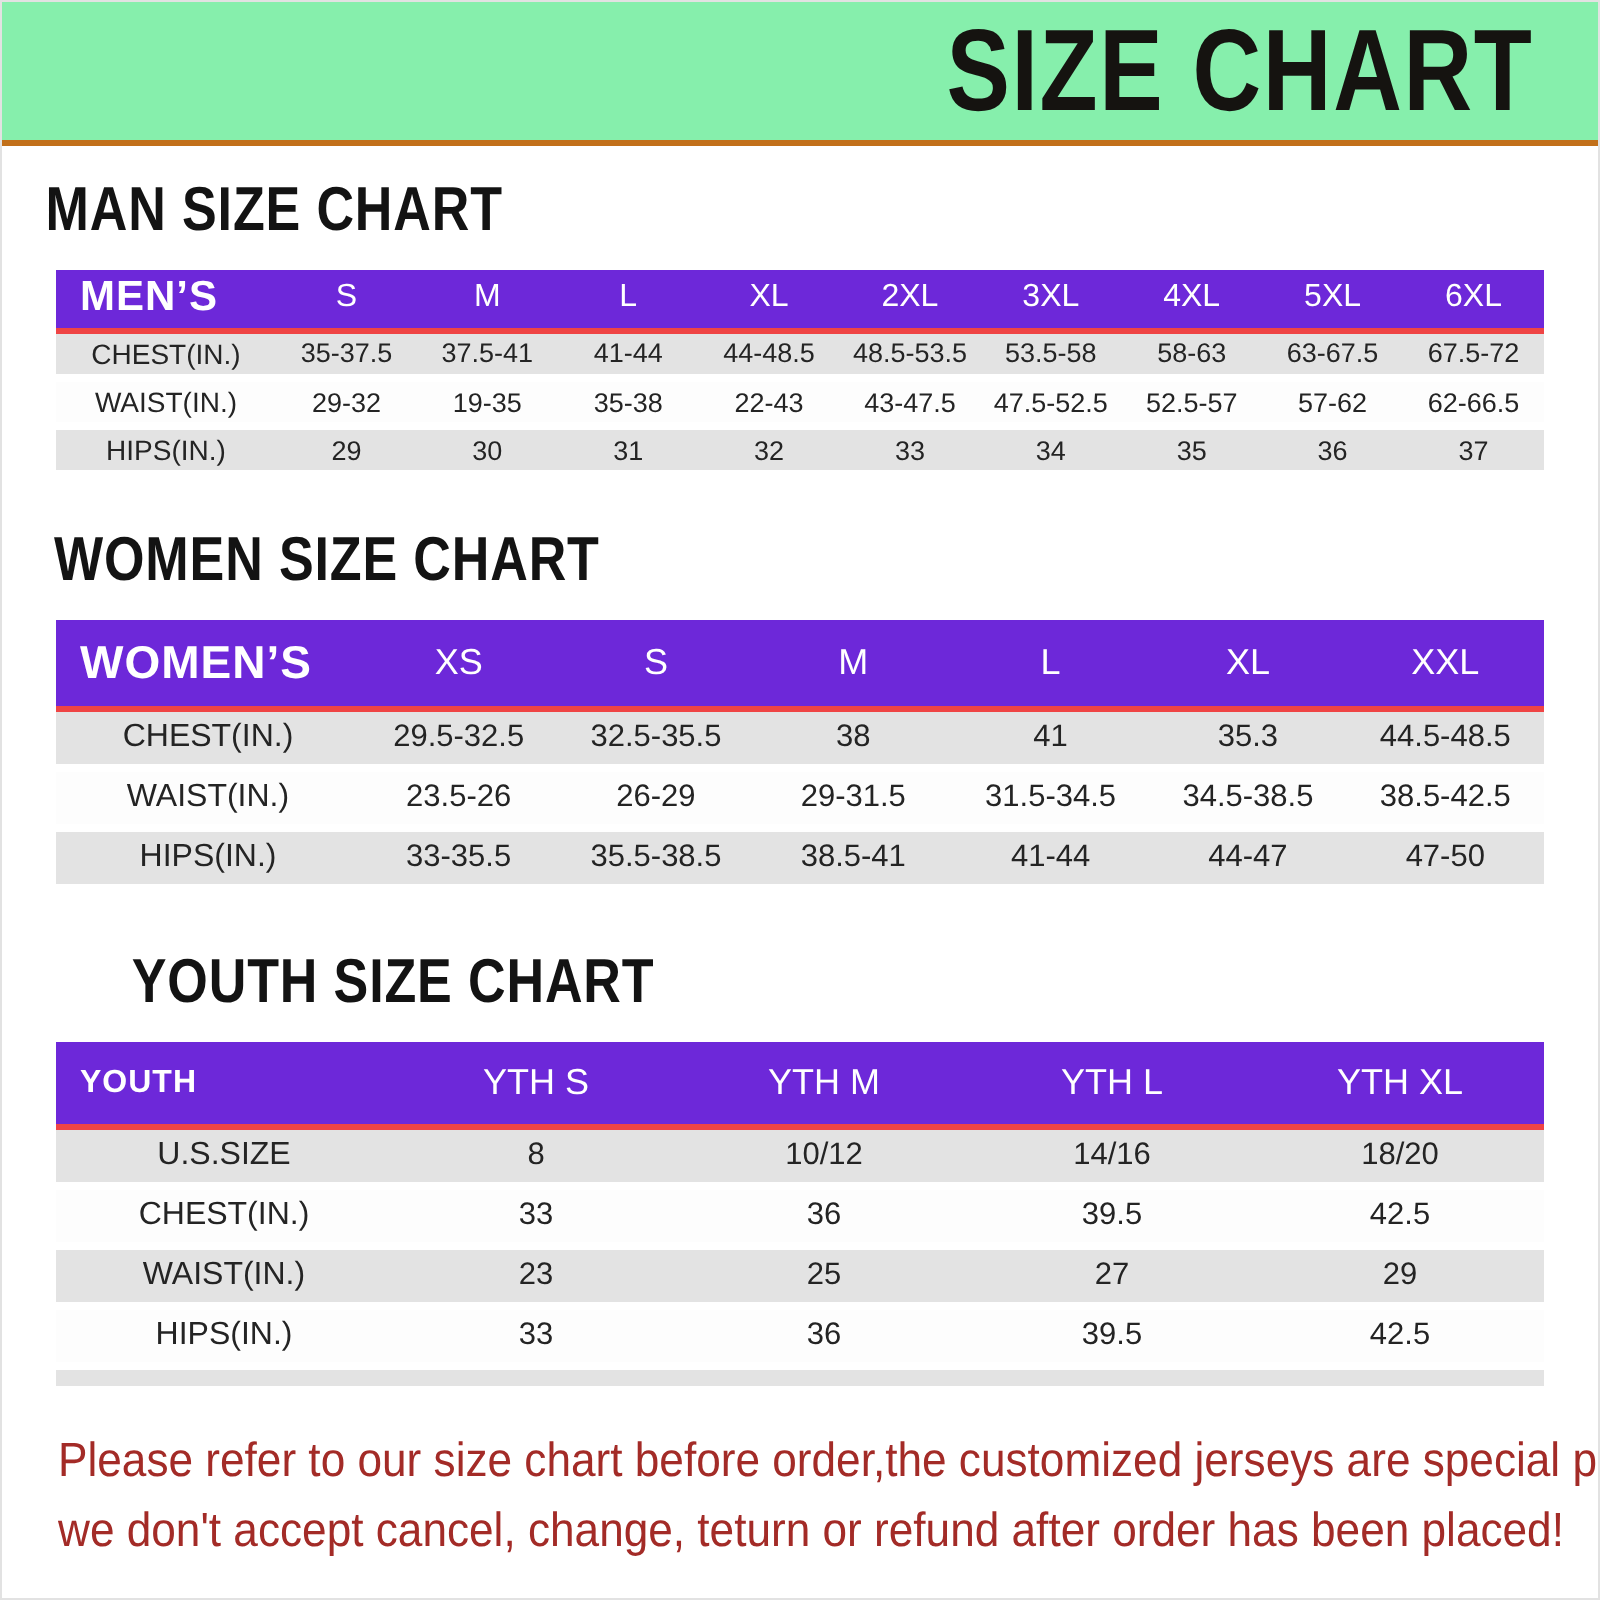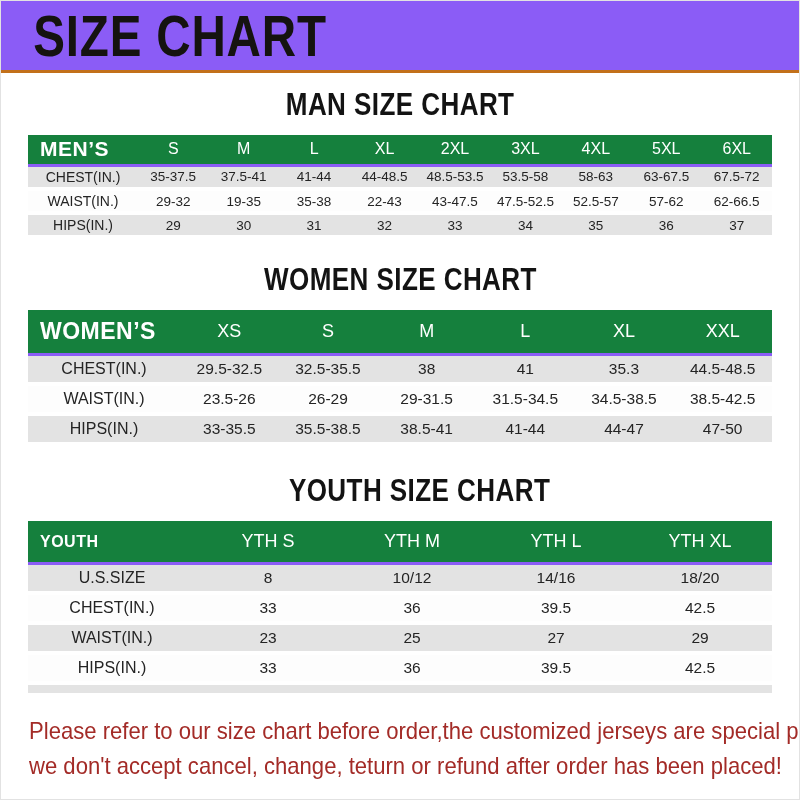--- a/index.html
+++ b/index.html
@@ -4,40 +4,40 @@
 <style>
   * { margin:0; padding:0; box-sizing:border-box; }
   html,body { background:#ffffff; }
   body { font-family:"Liberation Sans", sans-serif; }
   .page {
     width:800px; height:800px; position:relative; margin:0 auto;
     background:#ffffff; border:1px solid #e2e2e2; overflow:hidden;
   }
   
   .banner {
-    height:72px; background:#8b5cf6; border-bottom:3px solid #C2701A;
-    display:flex; align-items:center; justify-content:flex-start;
+    height:72px; background:#86efac; border-bottom:3px solid #C2701A;
+    display:flex; align-items:center; justify-content:flex-end;
   }
   .banner-title {
     font-size:58px; font-weight:bold; color:#151310;
     display:inline-block; transform:scaleX(0.82); letter-spacing:1px;
     line-height:1;
   }
   
-  .section-title { text-align:center; color:#131313; font-weight:bold; font-size:31px; line-height:1.1; }
+  .section-title { color:#131313; font-weight:bold; font-size:31px; line-height:1.1; }
   .section-title span { display:inline-block; transform:scaleX(0.84); letter-spacing:0.5px; }
   .st-man   { margin-top:15px; }
   .st-women { margin-top:24px; }
   .st-youth { margin-top:28px;padding-left:40px; }
   
   table.size-table {
     width:744px; margin:13px auto 0 auto;
     border-collapse:collapse; table-layout:fixed;
   }
-  table.size-table thead tr { background:#15803d; color:#ffffff; border-bottom:3px solid #8b5cf6;margin-top:32px; }
+  table.size-table thead tr { background:#6d28d9; color:#ffffff; border-bottom:3px solid #ef4444;margin-top:32px; }
   table.size-table th { font-weight:normal; text-align:center; white-space:nowrap; }
   table.size-table th.rowhead {
     font-weight:bold; text-align:left; padding-left:12px;
     letter-spacing:0.5px; white-space:nowrap;
   }
   table.size-table tbody tr { border-bottom:4px solid #ffffff;padding-left:12px; }
   table.size-table tbody tr:nth-child(odd)  { background:#E3E3E3; }
   table.size-table tbody tr:nth-child(even) { background:#FDFDFD; }
   table.size-table td { text-align:center; color:#242424; white-space:nowrap; }
   

